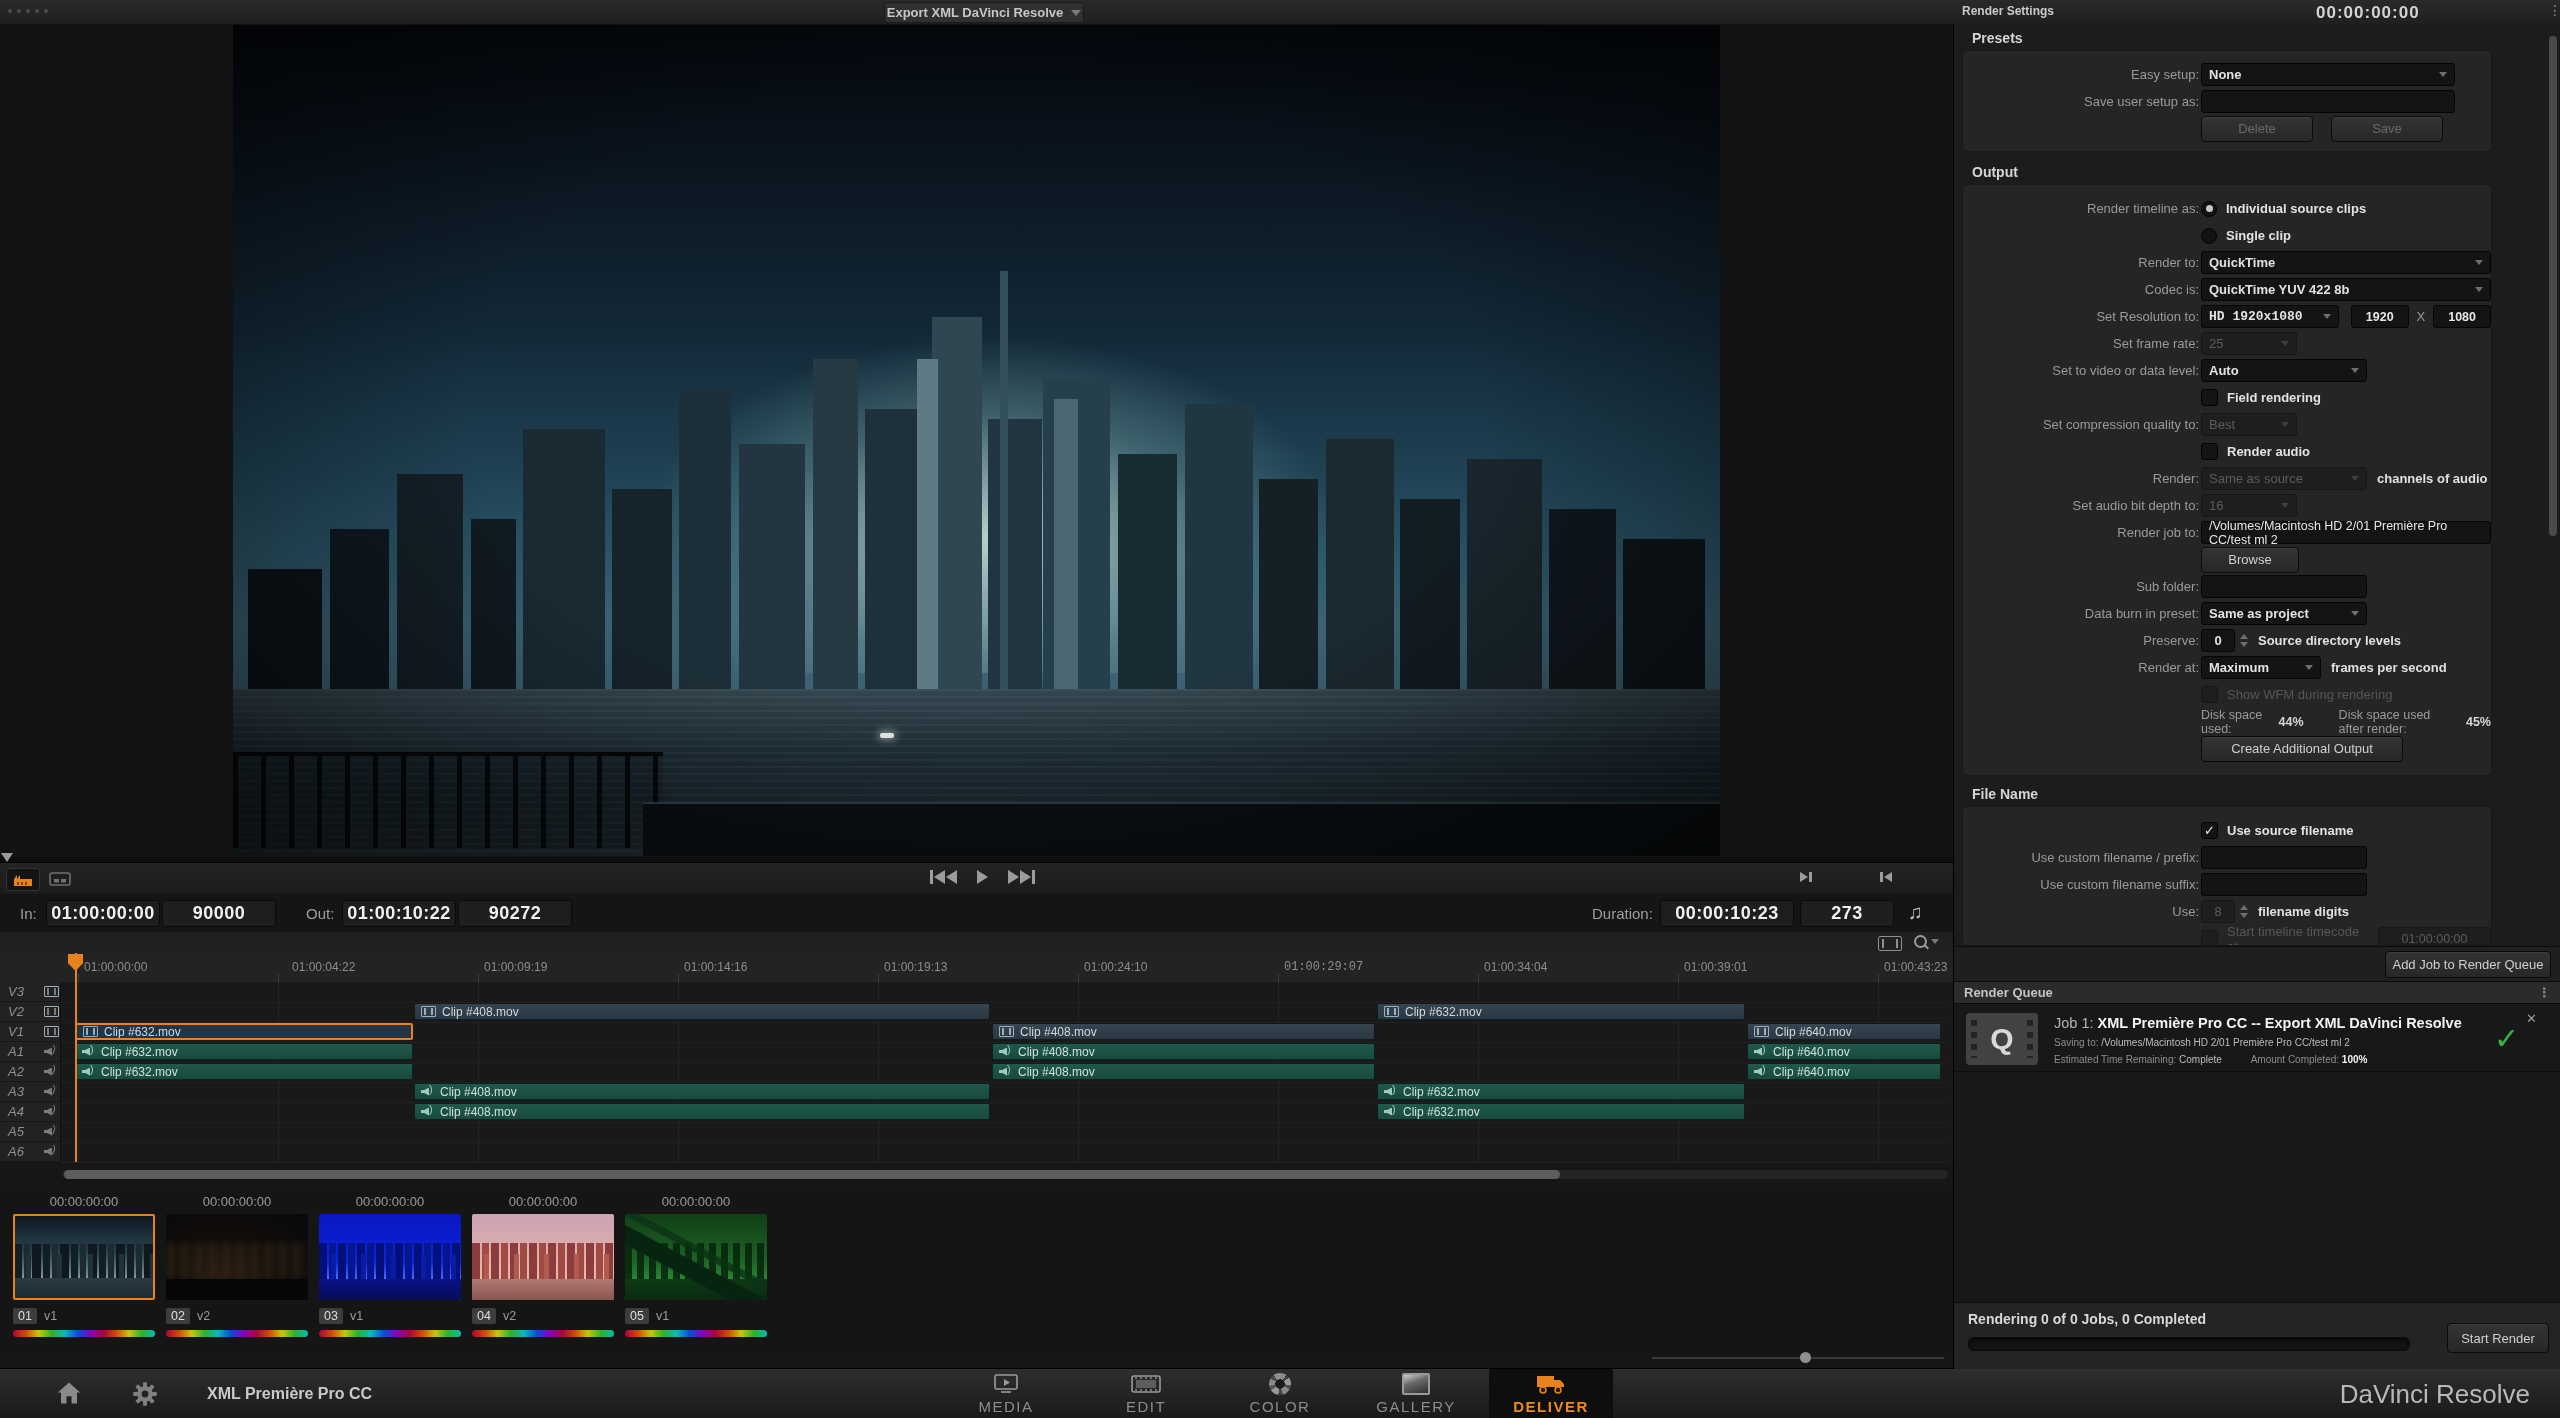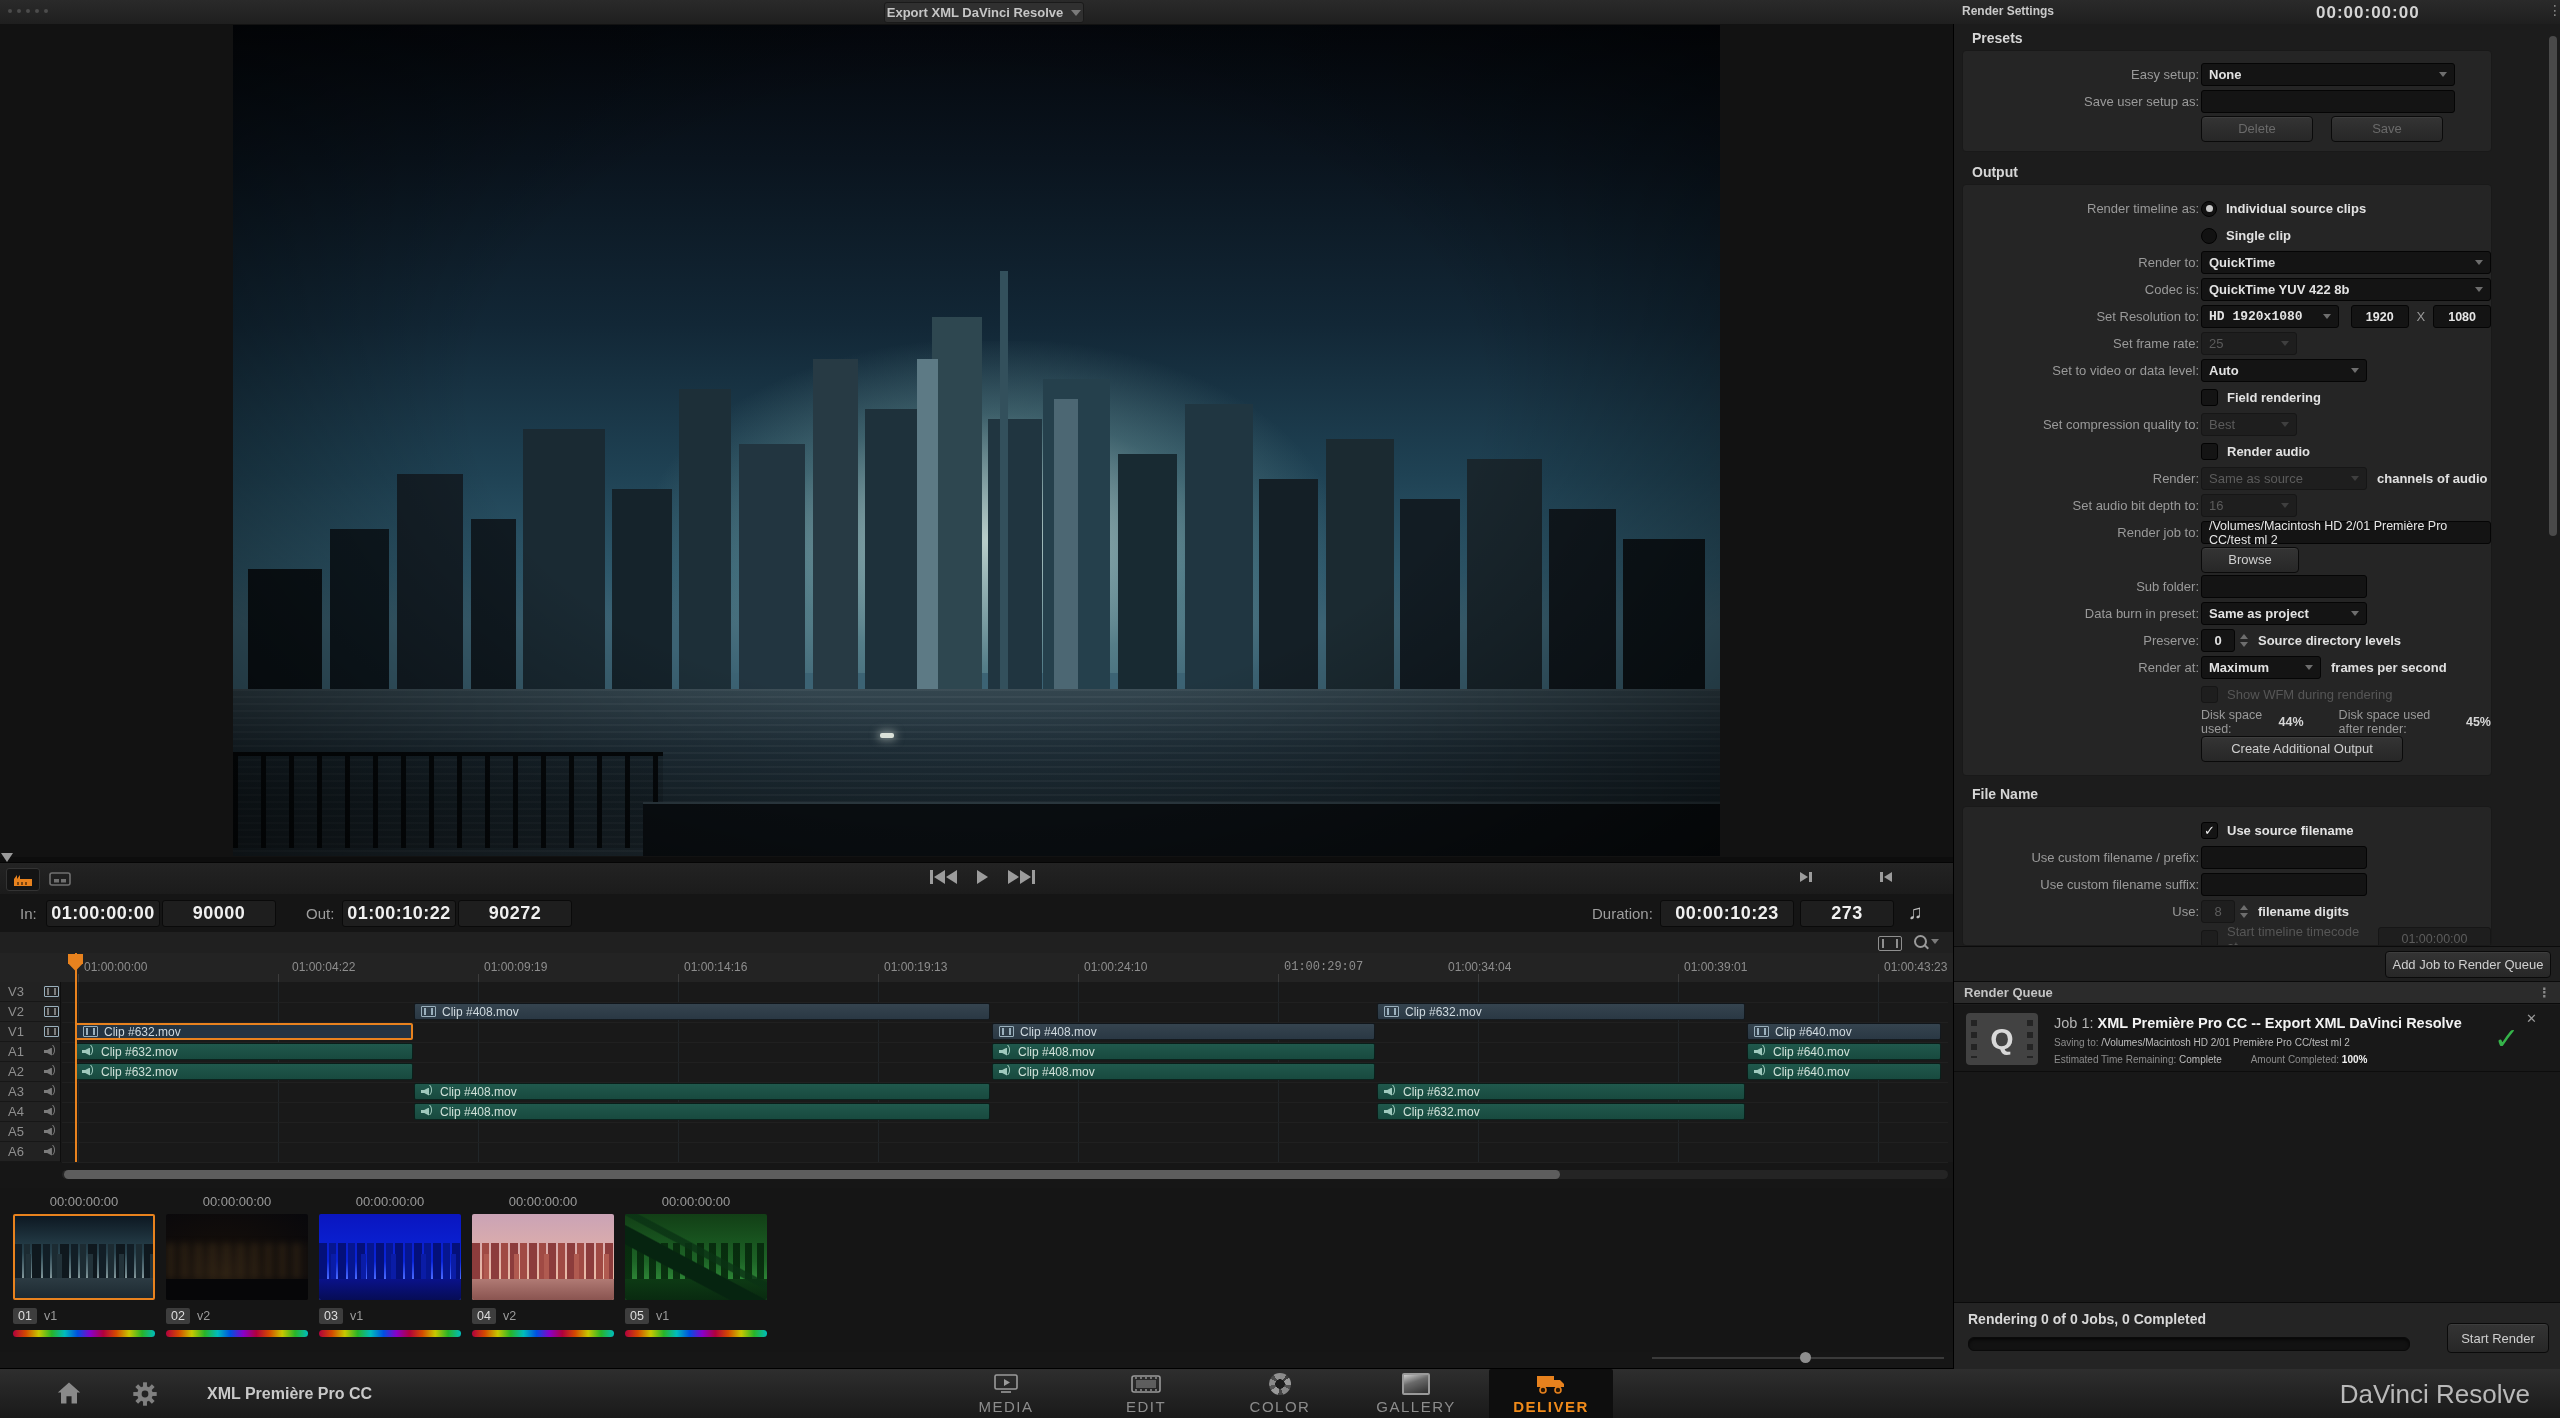--- a/index.html
+++ b/index.html
@@ -78,21 +78,21 @@
   
   #ruler{left:0;top:953px;width:1953px;height:29px;background:#232323;border-bottom:1px solid #0f0f0f;}
   .tick-label{position:absolute;top:7px;font-size:12px;color:#8d8d8d;}
   .tick-mark{position:absolute;top:21px;width:1px;height:8px;background:#3c3c3c;}
 
   
   #tracks{left:0;top:982px;width:1953px;height:180px;background:#191919;}
   #track-heads{left:0;top:0;width:60px;height:180px;background:#222;border-right:1px solid #0e0e0e;}
   .thead{position:absolute;left:0;width:60px;height:20px;border-bottom:1px solid #171717;
          display:flex;align-items:center;gap:20px;padding-left:8px;box-sizing:border-box;
-         font-size:13px;color:#8f8f8f;}
+         font-size:13px;color:#8f8f8f;font-style:italic;}
   #tracks-body{left:62px;top:0;width:1886px;height:180px;
          background-image:repeating-linear-gradient(90deg,#212629 0 1px,transparent 1px 200px);
          background-position:16px 0;}
   .trow{position:absolute;left:0;width:1886px;height:20px;border-bottom:1px solid #202020;}
   .clip{position:absolute;height:17px;border-radius:2px;display:flex;align-items:center;gap:6px;
         padding-left:6px;box-sizing:border-box;overflow:hidden;white-space:nowrap;
         border:1px solid rgba(0,0,0,.6);font-size:12px;}
   .clip.video{background:linear-gradient(180deg,#35444f,#2a3844);color:#cfd9df;}
   .clip.audio{background:linear-gradient(180deg,#20584c,#184a3f);color:#cfe0d8;}
   .clip.sel{border:2px solid #e8821e;background:#243442;}
@@ -384,21 +384,21 @@
       <div class="tick-label" style="left: 484px;">01:00:09:19</div>
       <div class="tick-mark" style="left: 478px;"></div>
       <div class="tick-label" style="left: 684px;">01:00:14:16</div>
       <div class="tick-mark" style="left: 678px;"></div>
       <div class="tick-label" style="left: 884px;">01:00:19:13</div>
       <div class="tick-mark" style="left: 878px;"></div>
       <div class="tick-label" style="left: 1084px;">01:00:24:10</div>
       <div class="tick-mark" style="left: 1078px;"></div>
       <div class="tick-label" style="left: 1284px; font-family: Liberation Mono, monospace;">01:00:29:07</div>
       <div class="tick-mark" style="left: 1278px;"></div>
-      <div class="tick-label" style="left: 1448px;">01:00:34:04</div>
+      <div class="tick-label" style="left: 1484px;">01:00:34:04</div>
       <div class="tick-mark" style="left: 1478px;"></div>
       <div class="tick-label" style="left: 1684px;">01:00:39:01</div>
       <div class="tick-mark" style="left: 1678px;"></div>
       <div class="tick-label" style="left: 1884px;">01:00:43:23</div>
       <div class="tick-mark" style="left: 1878px;"></div>
     </div>
 
   <div id="tracks" class="abs">
     <div id="track-heads" class="abs">
         <div class="thead" style="top: 0px;">

